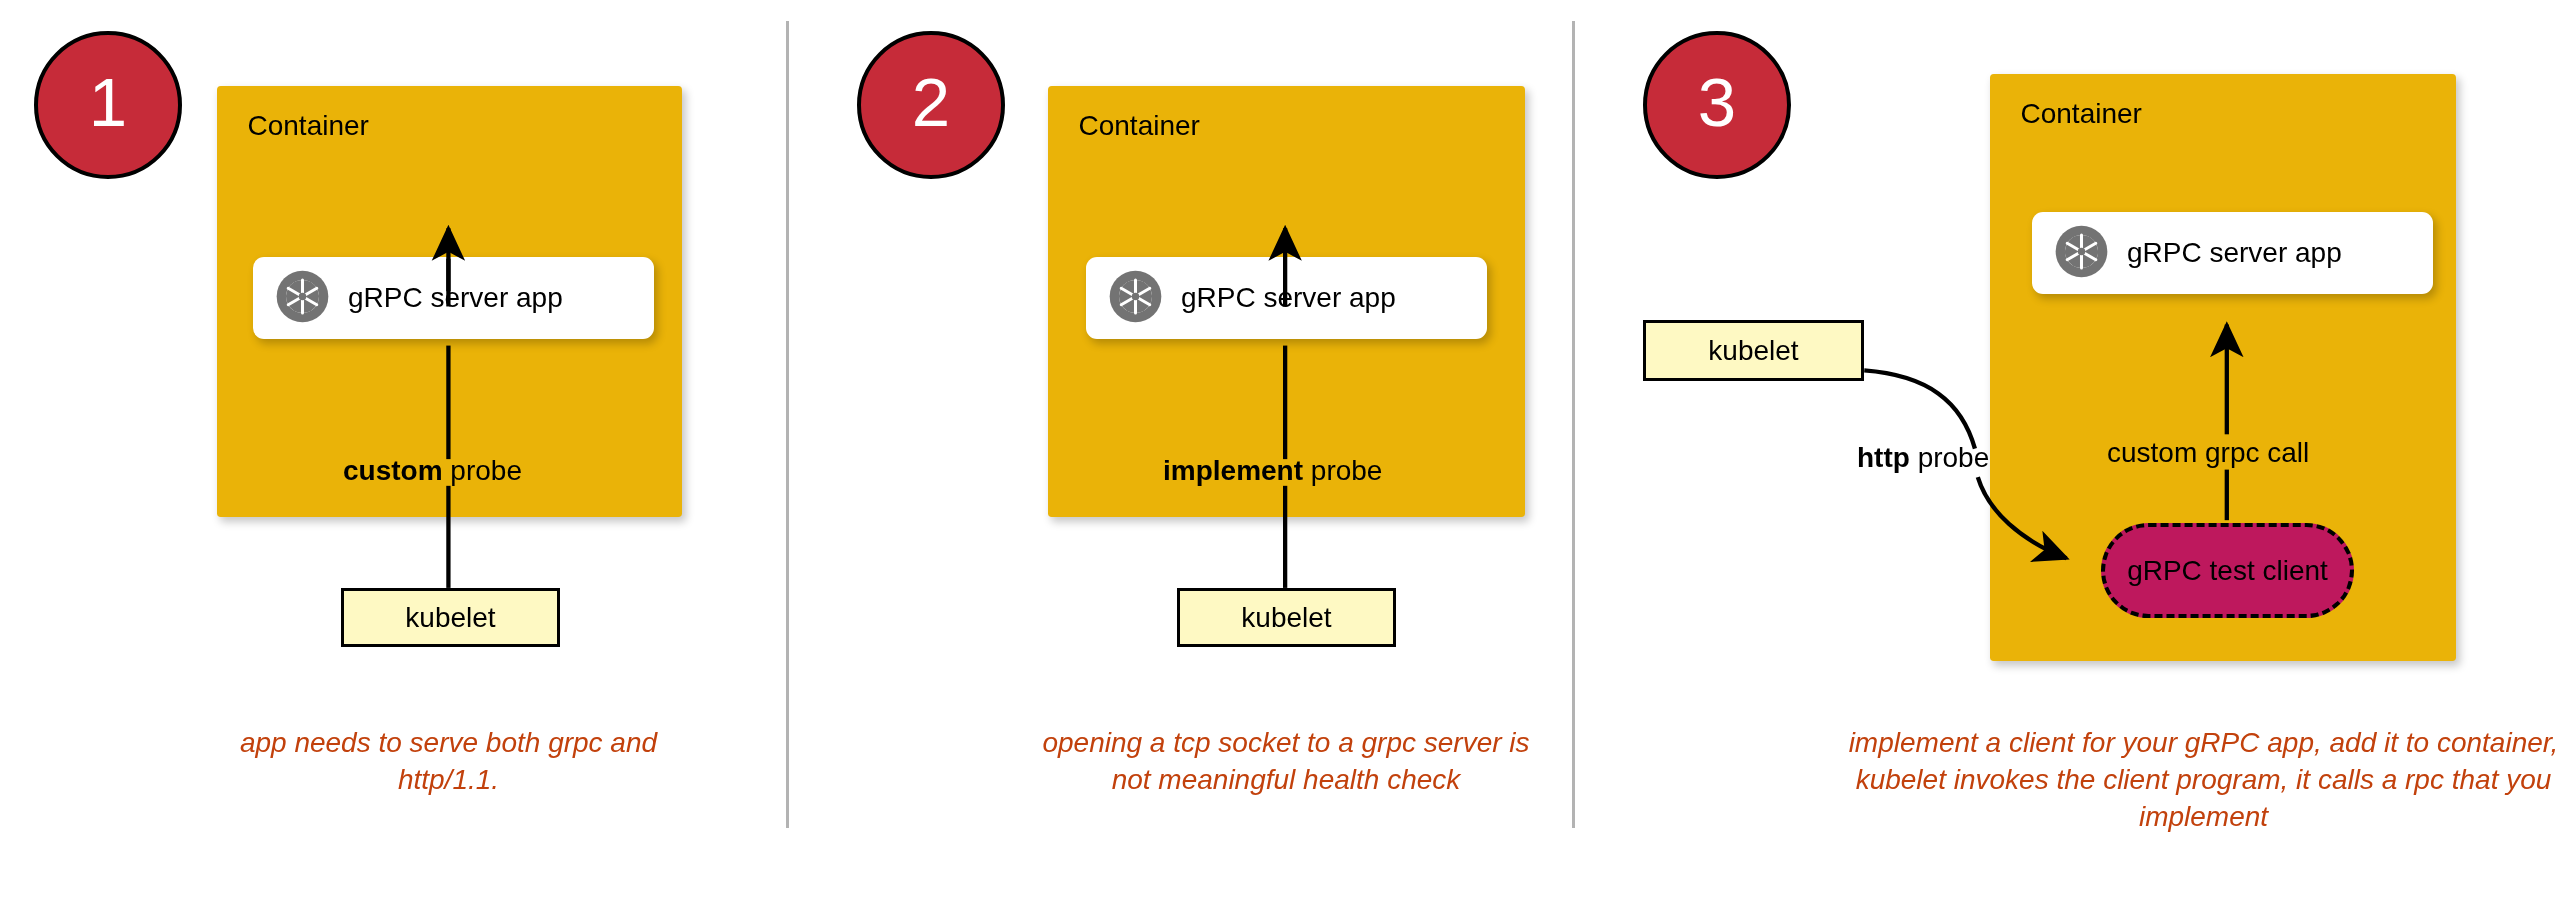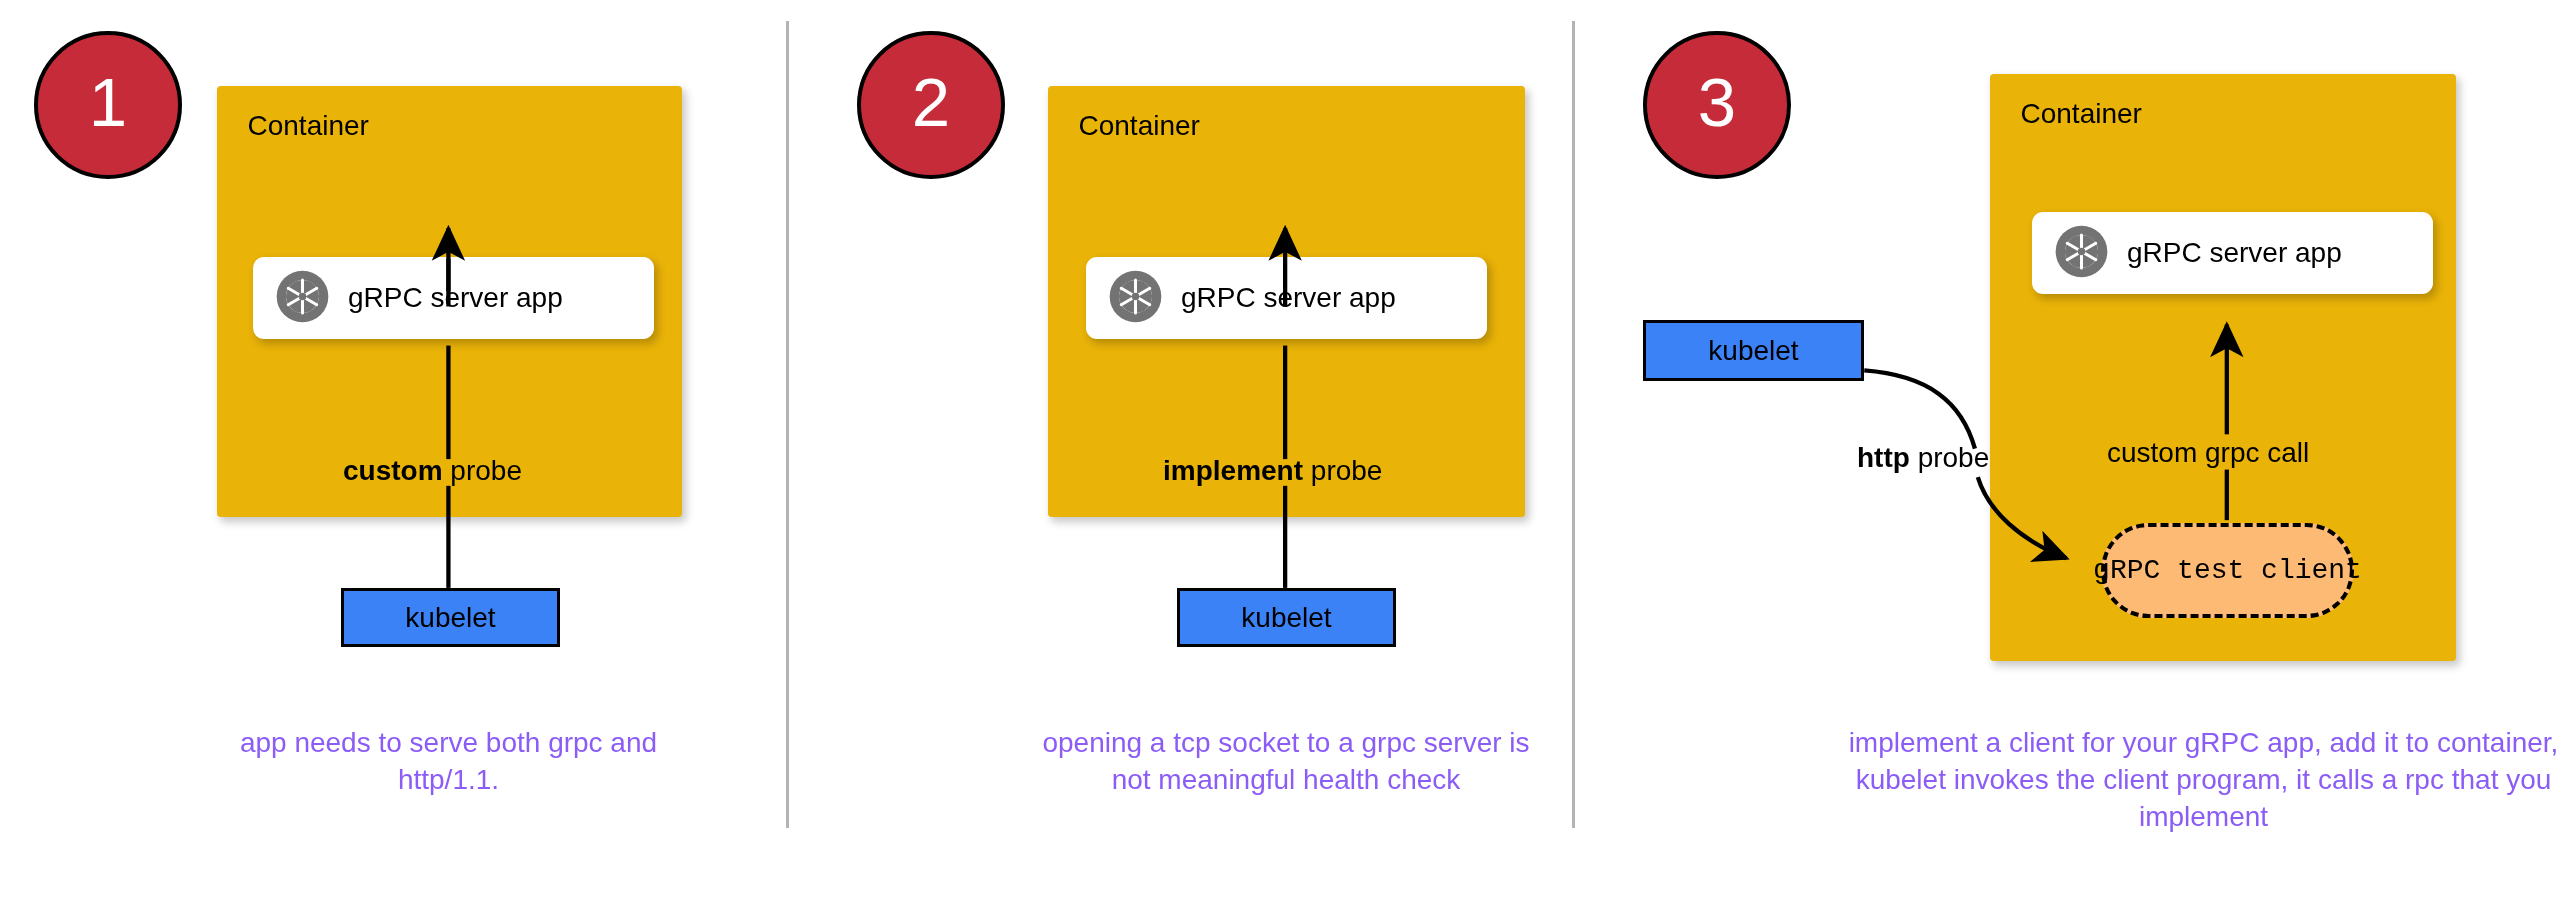--- a/index.html
+++ b/index.html
@@ -70,42 +70,41 @@
     white-space: nowrap;
   }
   .aperture {
     flex: 0 0 auto;
     display: block;
   }
 
   
   .kubelet-box {
     position: absolute;
-    background: #3b82f6;
+    background: #fef9c3;
     border: 3.8px solid #000000;
     display: flex;
     align-items: center;
     justify-content: center;
   }
   .kubelet-box .label {
     font-size: 28px;
     color: #000000;
     white-space: nowrap;
   }
 
   
   .dashed-shape {
     position: absolute;
-    background: #fdba74;
+    background: #be185d;
     border: 4.8px dashed #000000;
     border-radius: 50px;
     display: flex;
     align-items: center;
     justify-content: center;
-    font-family: Liberation Mono, monospace;
   }
   .dashed-shape .label {
     font-size: 28px;
     color: #000000;
     white-space: nowrap;
   }
 
   
   .probe-label {
     position: absolute;
@@ -128,22 +127,23 @@
     position: absolute;
     width: 2.9px;
     background: #b3b3b3;
   }
 
   
   .caption {
     position: absolute;
     font-size: 28px;
     line-height: 1.32;
-    color: #8b5cf6;
+    color: #c2410c;
     text-align: center;
+    font-style: italic;
   }
 </style>
 </head>
 <body>
 
 <div id="stage">
 
   <div>
 
     <div class="badge" style="left:34px; top:30.5px;">

